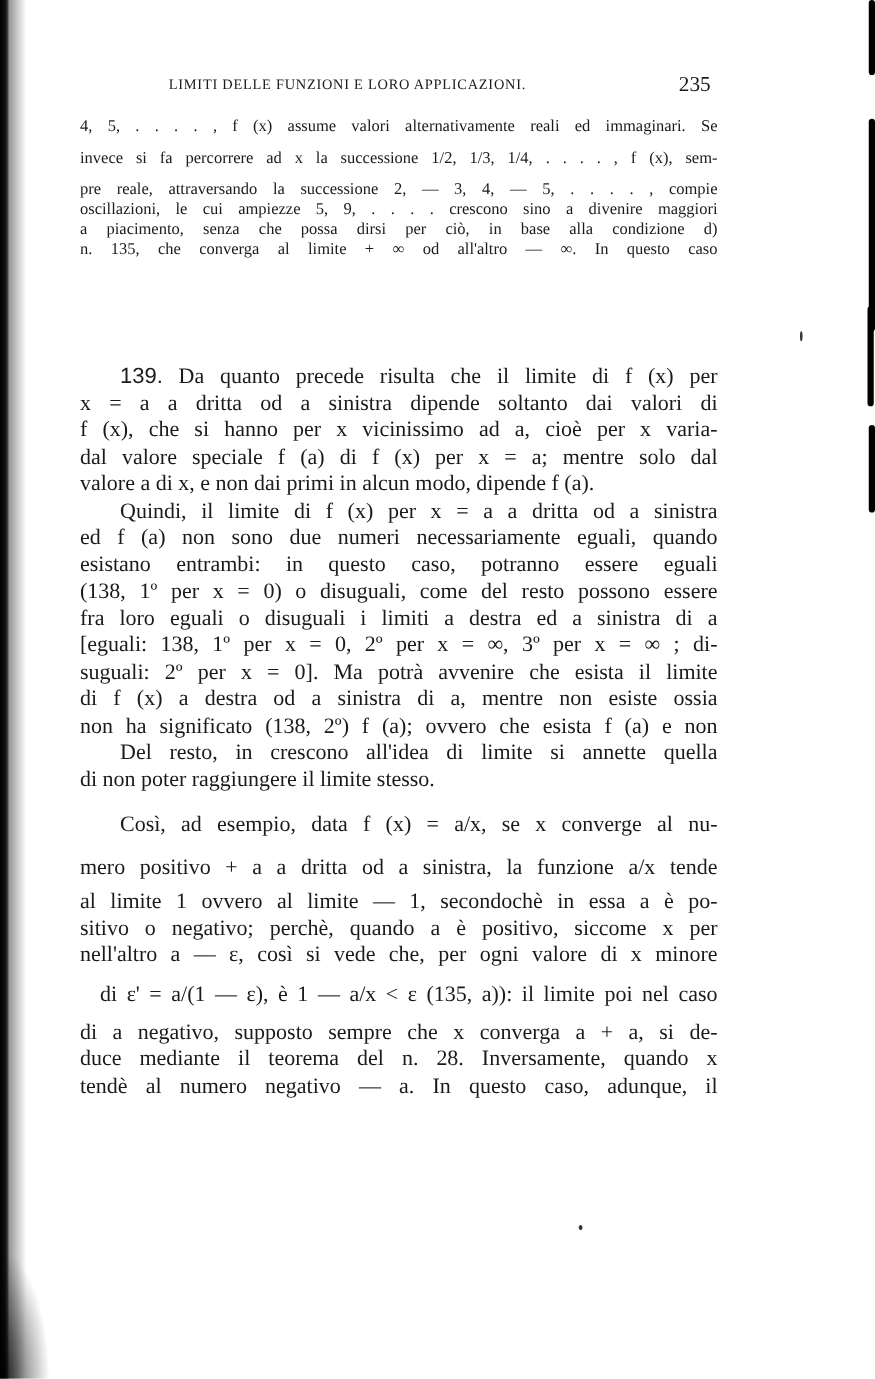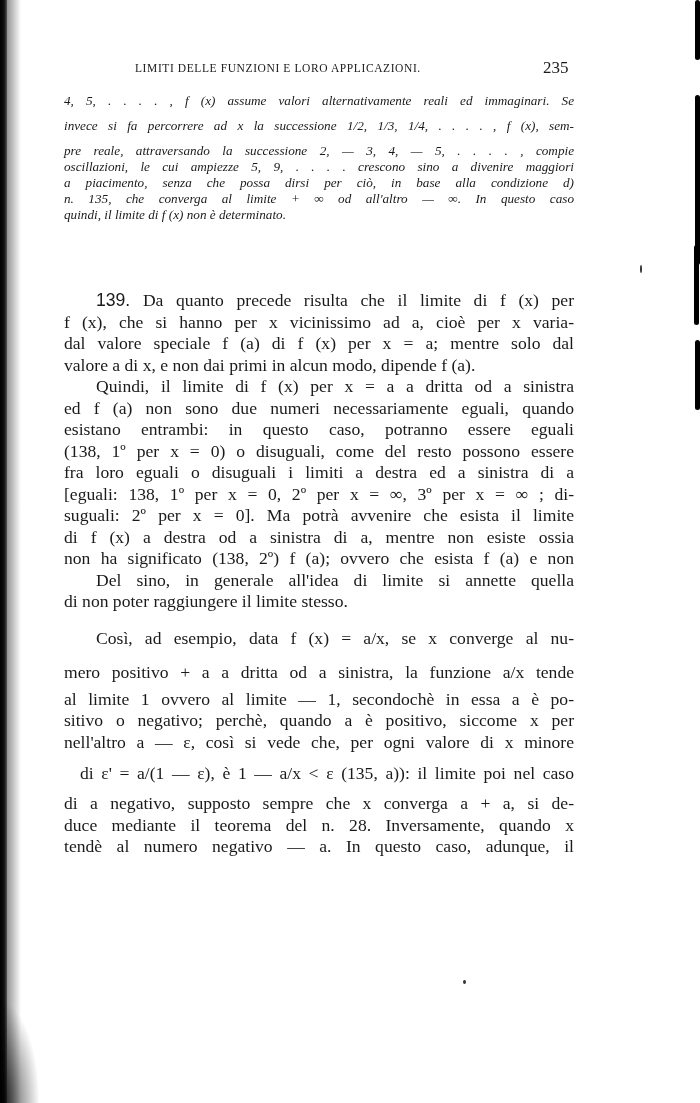--- a/index.html
+++ b/index.html
@@ -11,21 +11,21 @@
        background:linear-gradient(90deg,rgba(60,60,60,.55),rgba(255,255,255,0));}
   .left-bottom{position:absolute;left:0;top:1000px;width:40px;height:103px;
        background:radial-gradient(ellipse at 0% 100%,rgba(0,0,0,.8),rgba(0,0,0,0) 70%);}
   .right-mark{position:absolute;right:0;width:5px;background:#000;border-radius:3px;}
   .speck{position:absolute;background:#333;border-radius:50%;}
   .header{position:absolute;top:62px;left:135px;width:440px;font-size:11.5px;letter-spacing:0.6px;
        font-family:"Liberation Serif",serif;}
   .page-no{position:absolute;top:58px;left:543px;font-size:17px;font-family:"Liberation Serif",serif;}
   .small{position:absolute;left:64px;width:510px;font-size:13.2px;line-height:16px;
        font-family:"Liberation Serif",serif;text-align:justify;}
-  .small .ln{display:block;white-space:nowrap;text-align-last:justify;text-align:justify;font-style:italic;}
+  .small .ln{display:block;white-space:nowrap;text-align-last:justify;text-align:justify;}
   .big{position:absolute;left:64px;width:510px;font-size:17.6px;line-height:21.5px;
        font-family:"Liberation Serif",serif;}
   .big .ln{display:block;text-align:justify;text-align-last:justify;white-space:nowrap;}
   .big .ln.last{text-align-last:left;}
   .small .ln.last{text-align-last:left;}
   .sec{font-weight:normal;font-family:"Liberation Sans",sans-serif;}
   .gap{display:block;height:8px;}
   .tall{display:block;line-height:34px;}
 </style>
 </head>
@@ -45,40 +45,40 @@
 <div class="header">LIMITI DELLE FUNZIONI E LORO APPLICAZIONI.</div>
 <div class="page-no">235</div>
 
 <div class="small" style="top:93px;">
   <span class="ln">4, 5, . . . . , f (x) assume valori alternativamente reali ed immaginari. Se</span>
   <span class="ln tall" style="line-height:34px;">invece si fa percorrere ad x la successione 1/2, 1/3, 1/4, . . . . , f (x), sem-</span>
   <span class="ln">pre reale, attraversando la successione 2, — 3, 4, — 5, . . . . , compie</span>
   <span class="ln">oscillazioni, le cui ampiezze 5, 9, . . . . crescono sino a divenire maggiori</span>
   <span class="ln">a piacimento, senza che possa dirsi per ciò, in base alla condizione d)</span>
   <span class="ln">n. 135, che converga al limite + ∞ od all'altro — ∞. In questo caso</span>
-  <span class="ln last">quindi, il limite di f (x) non è determinato.</span>
 </div>
 
 <div class="big" style="top:290px;">
   <span class="ln" style="padding-left:32px;width:478px;"><span class="sec">139.</span> <span>Da quanto precede risulta che il limite di f (x) per</span></span>
+  <span class="ln">x = a a dritta od a sinistra dipende soltanto dai valori di</span>
   <span class="ln">f (x), che si hanno per x vicinissimo ad a, cioè per x varia-</span>
   <span class="ln">dal valore speciale f (a) di f (x) per x = a; mentre solo dal</span>
   <span class="ln last">valore a di x, e non dai primi in alcun modo, dipende f (a).</span>
 
   <span class="ln" style="padding-left:32px;width:478px;">Quindi, il limite di f (x) per x = a a dritta od a sinistra</span>
   <span class="ln">ed f (a) non sono due numeri necessariamente eguali, quando</span>
   <span class="ln">esistano entrambi: in questo caso, potranno essere eguali</span>
   <span class="ln">(138, 1º per x = 0) o disuguali, come del resto possono essere</span>
   <span class="ln">fra loro eguali o disuguali i limiti a destra ed a sinistra di a</span>
   <span class="ln">[eguali: 138, 1º per x = 0, 2º per x = ∞, 3º per x = ∞ ; di-</span>
   <span class="ln">suguali: 2º per x = 0]. Ma potrà avvenire che esista il limite</span>
   <span class="ln">di f (x) a destra od a sinistra di a, mentre non esiste ossia</span>
   <span class="ln">non ha significato (138, 2º) f (a); ovvero che esista f (a) e non</span>
 
-  <span class="ln" style="padding-left:32px;width:478px;">Del sino, in generale all'idea di limite si annette quella</span>
+  <span class="ln" style="padding-left:32px;width:478px;">Del resto, in crescono all'idea di limite si annette quella</span>
   <span class="ln last">di non poter raggiungere il limite stesso.</span>
 
   <span class="gap"></span>
   <span class="ln tall" style="padding-left:32px;width:478px;">Così, ad esempio, data f (x) = a/x, se x converge al nu-</span>
   <span class="ln tall">mero positivo + a a dritta od a sinistra, la funzione a/x tende</span>
   <span class="ln">al limite 1 ovvero al limite — 1, secondochè in essa a è po-</span>
   <span class="ln">sitivo o negativo; perchè, quando a è positivo, siccome x per</span>
   <span class="ln">nell'altro a — ε, così si vede che, per ogni valore di x minore</span>
   <span class="ln tall" style="line-height:40px;margin-left:16px;">di ε' = a/(1 — ε), è 1 — a/x &lt; ε (135, a)): il limite poi nel caso</span>
   <span class="ln">di a negativo, supposto sempre che x converga a + a, si de-</span>

